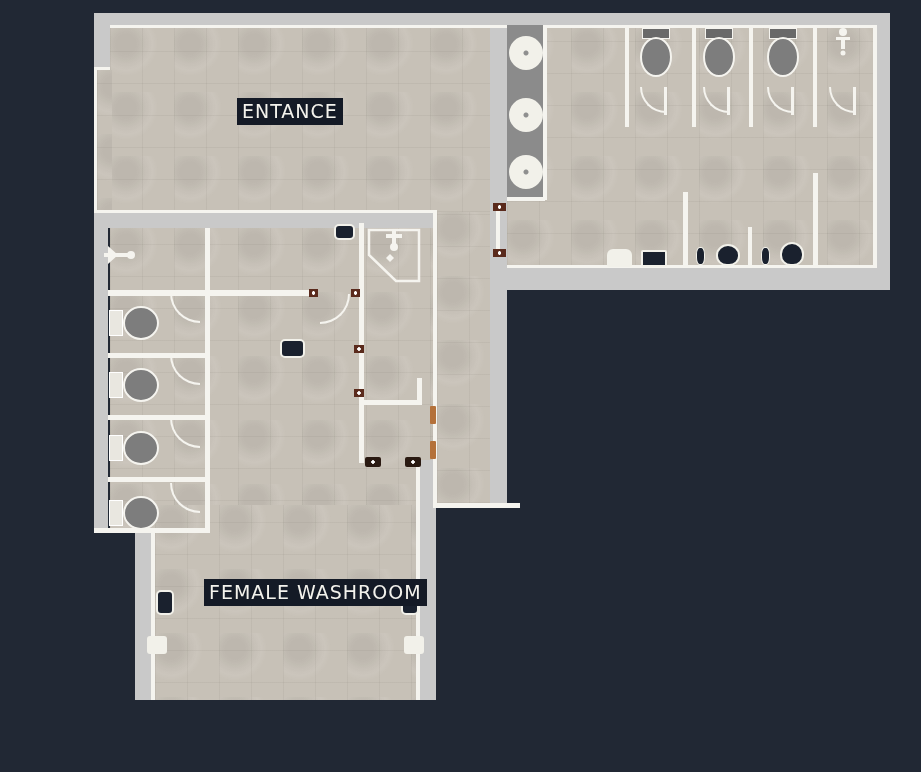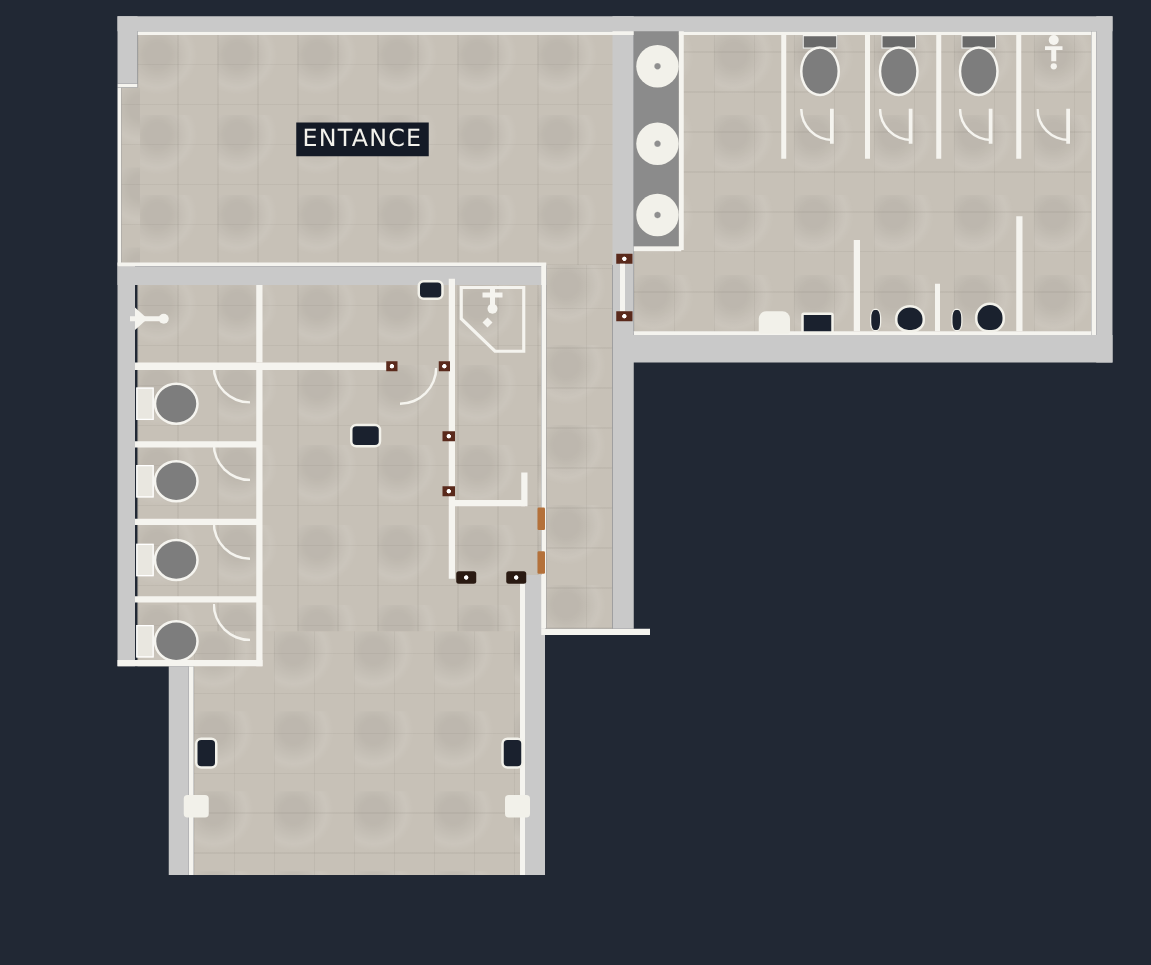--- a/index.html
+++ b/index.html
@@ -189,14 +189,15 @@
     </g>
     <g fill="#f5f4ef" stroke="none">
       <circle cx="843" cy="32" r="4"></circle>
       <rect x="836" y="37" width="14" height="3"></rect>
       <rect x="841" y="40" width="4" height="9"></rect>
       <circle cx="843" cy="53" r="2.5"></circle>
     </g>
   </svg>
 
   <div class="label" style="left:237px;top:98px;">ENTANCE</div>
+  <div class="label" style="left:204px;top:579px;">FEMALE WASHROOM</div>
 
 </div>
 
 </body></html>

